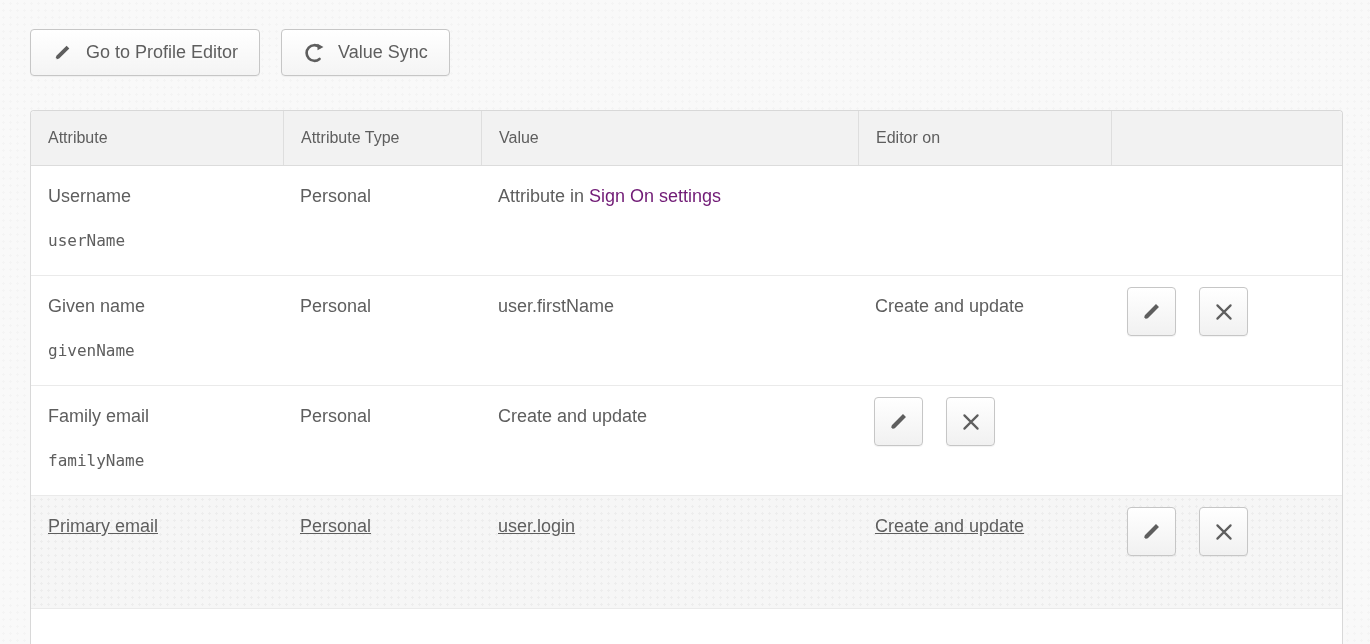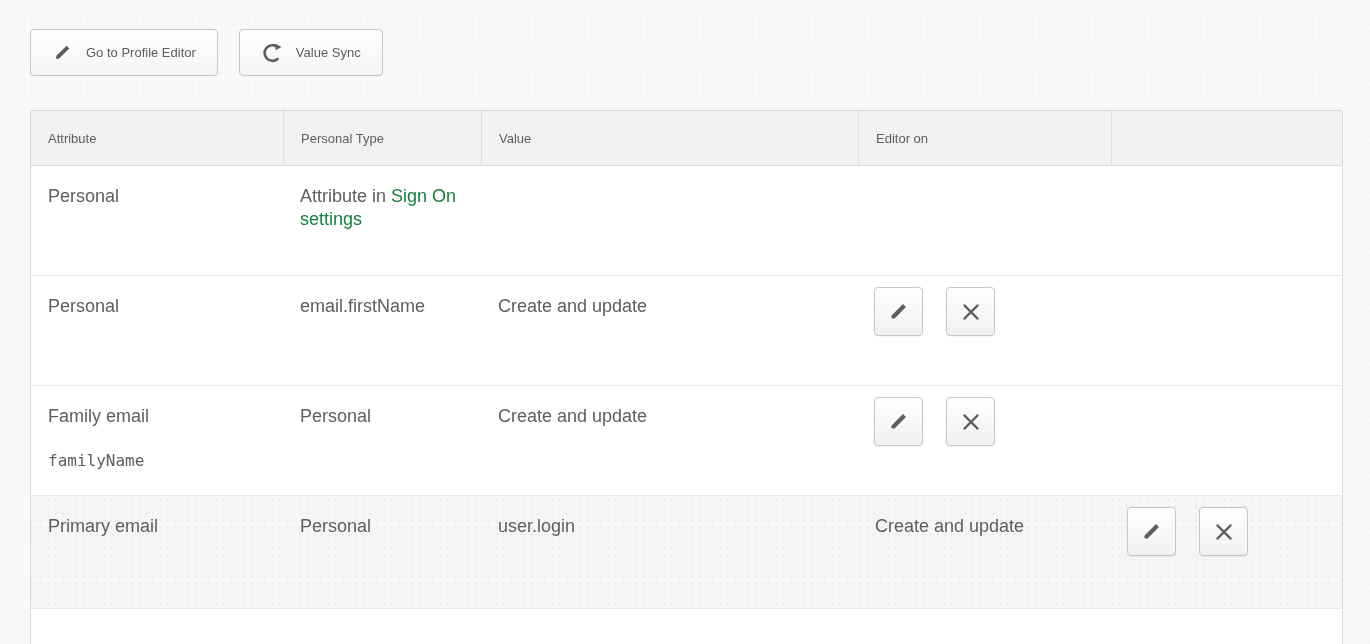--- a/index.html
+++ b/index.html
@@ -14,63 +14,64 @@
     color:#5e5e5e;
   }
 
   
   .toolbar { position:absolute; left:30px; top:29px; display:flex; gap:21px; }
   .btn {
     height:47px; display:inline-flex; align-items:center; gap:13px;
     padding:0 21px;
     background:linear-gradient(#ffffff,#f4f4f4);
     border:1px solid #c6c6c6; border-radius:4px;
-    font-family:inherit; font-size:13px; color:#5e5e5e;
+    font-family:inherit; font-size:18px; color:#5e5e5e;
     cursor:pointer; box-shadow:0 1px 1px rgba(0,0,0,0.04);
     white-space:nowrap;
   }
   .btn svg { flex:0 0 auto; }
 
   
   .table {
     position:absolute; left:30px; top:110px; width:1313px;
     background:#ffffff;
     border:1px solid #d8d8d8; border-bottom:none;
     border-radius:4px 4px 0 0;
   }
   .thead {
     display:grid; grid-template-columns:252px 198px 377px 253px 1fr;
     height:55px; background:#f2f2f2;
     border-bottom:1px solid #dcdcdc; border-radius:4px 4px 0 0;
   }
   .th {
     display:flex; align-items:center; padding-left:17px;
-    font-size:13px; color:#5e5e5e; border-left:1px solid #dedede;
+    font-size:16px; color:#5e5e5e; border-left:1px solid #dedede;
   }
   .th:first-child { border-left:none; }
 
   .trow {
     display:grid; grid-template-columns:252px 198px 377px 253px 1fr;
     height:110px; border-bottom:1px solid #eaeaea;
     background:#ffffff;
   }
   .trow.row-hover {
     background-color:#f6f6f6;
     background-image: radial-gradient(circle, rgba(0,0,0,0.035) 1px, transparent 1.2px);
     background-size:7px 7px;
     height:113px;
+    text-decoration:underline;
   }
   .trow-partial { height:40px; background:#ffffff; border-bottom:none; }
 
   .td { padding:19px 15px 0 17px; font-size:18px; color:#5e5e5e; line-height:23px; }
   .attr-name {
     font-family:"DejaVu Sans Mono", monospace;
     font-size:16px; margin-top:21px; color:#5e5e5e;
   }
-  .link { color:#15803d; text-decoration:none; cursor:pointer; }
+  .link { color:#701a75; text-decoration:none; cursor:pointer; }
 
   .actions { display:flex; gap:23px; padding:11px 0 0 16px; }
   .icon-btn {
     width:49px; height:49px; flex:0 0 auto;
     display:flex; align-items:center; justify-content:center;
     background:linear-gradient(#ffffff,#f1f1f1);
     border:1px solid #c6c6c6; border-radius:4px;
     cursor:pointer; box-shadow:0 1px 1px rgba(0,0,0,0.05);
     padding:0;
   }
@@ -95,38 +96,46 @@
       </svg>
     </span>
     <span>Value Sync</span>
   </button>
 </div>
 
 <div class="table">
 
   <div class="thead">
     <div class="th">Attribute</div>
-    <div class="th">Personal Type</div>
+    <div class="th">Attribute Type</div>
     <div class="th">Value</div>
     <div class="th">Editor on</div>
     <div class="th"></div>
   </div>
 
   <div class="trow">
+    <div class="td">
+      <div>Username</div>
+      <div class="attr-name">userName</div>
+    </div>
     <div class="td">Personal</div>
     <div class="td">
       <span>Attribute in </span><a class="link">Sign On settings</a>
     </div>
     <div class="td"></div>
     <div class="td"></div>
   </div>
 
   <div class="trow">
-    <div class="td">Personal</div>
-    <div class="td">email.firstName</div>
+    <div class="td">
+      <div>Given name</div>
+      <div class="attr-name">givenName</div>
+    </div>
+    <div class="td">Personal</div>
+    <div class="td">user.firstName</div>
     <div class="td">Create and update</div>
     <div class="actions">
       <button class="icon-btn">
         <span style="display:inline-flex;">
           <svg width="23" height="23" viewBox="0 0 20 20">
               <path d="M3.1 17 L4.2 13.2 L13.9 3.5 L16.5 6.1 L6.8 15.8 Z M3.1 17 L5 16.4 L3.6 15 Z" fill="#5e5e5e"></path>
             </svg>
         </span>
       </button>
       <button class="icon-btn">

